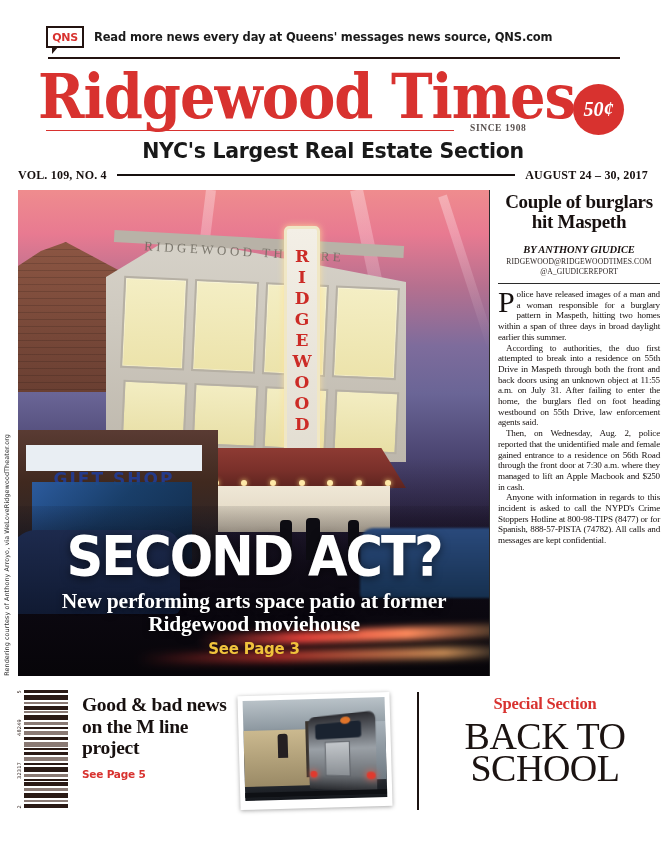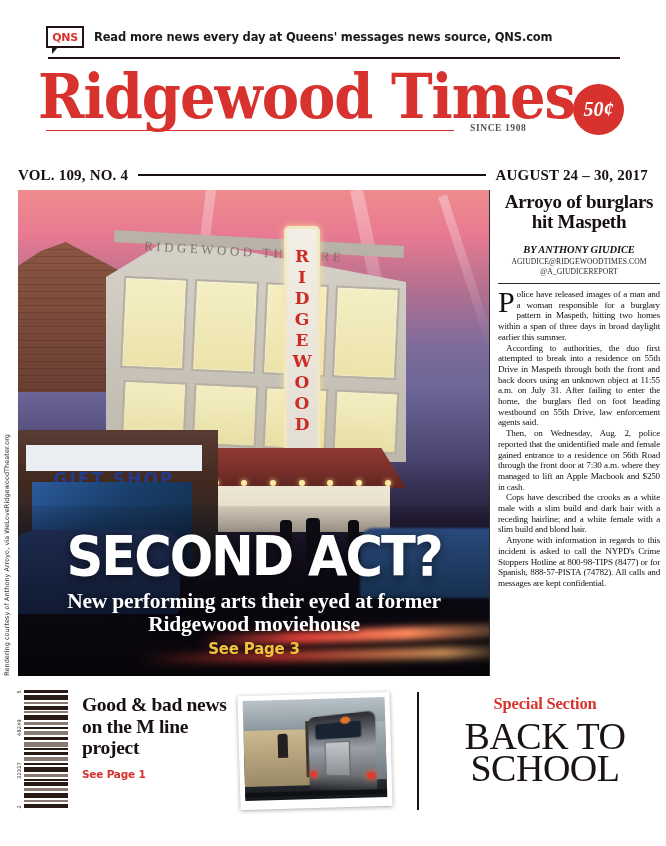--- a/index.html
+++ b/index.html
@@ -124,21 +124,21 @@
 
   
   .folio {
     position: absolute;
     left: 18px; top: 167px; width: 630px; height: 16px;
     display: flex; align-items: center;
   }
   .folio .vol, .folio .date {
     font-family: "Liberation Serif", serif;
     font-weight: bold;
-    font-size: 15px;
+    font-size: 12px;
     letter-spacing: 0.2px;
     color: #17100f;
     white-space: nowrap;
   }
   .folio .line {
     flex: 1;
     height: 1.4px;
     background: #17100f;
     margin: 0 10px;
   }
@@ -624,20 +624,21 @@
   </div>
   <div class="promo-rule"></div>
 
   <div class="nameplate-wrap">
     <div class="masthead-title">Ridgewood Times</div>
     <div class="masthead-rule"></div>
     <div class="since">SINCE 1908</div>
     <div class="price-badge">
       <span>50¢</span>
     </div>
+    <div class="tagline">NYC's Largest Real Estate Section</div>
   </div>
 
   <div class="folio">
     <div class="vol">VOL. 109, NO. 4</div>
     <div class="line"></div>
     <div class="date">AUGUST 24 – 30, 2017</div>
   </div>
 
   <div class="lead">
     <div class="lead-photo">
@@ -694,39 +695,38 @@
       <div class="car-left"></div>
       <div class="car-right"></div>
       <div class="ped p1"></div>
       <div class="ped p2"></div>
       <div class="ped p3"></div>
       <div class="carblur-red"></div>
       <div class="carblur-red2"></div>
     </div>
 
     <div class="lead-head">SECOND ACT?</div>
-    <div class="lead-deck">New performing arts their eyed at former Ridgewood moviehouse</div>
+    <div class="lead-deck">New performing arts space patio at former Ridgewood moviehouse</div>
     <div class="lead-seepage">See Page 3</div>
   </div>
 
   <div class="photo-credit">
     <span>Rendering courtesy of Anthony Arroyo, via WeLoveRidgewoodTheater.org</span>
   </div>
 
   <div class="right-col">
-    <div class="art-head">Arroyo of burglars hit Maspeth</div>
+    <div class="art-head">Couple of burglars hit Maspeth</div>
     <div class="byline">BY ANTHONY GIUDICE</div>
-    <div class="byline-email">AGIUDICE@RIDGEWOODTIMES.COM</div>
+    <div class="byline-email">RIDGEWOOD@RIDGEWOODTIMES.COM</div>
     <div class="byline-handle">@A_GIUDICEREPORT</div>
     <div class="byline-rule"></div>
     <div class="body-copy">
       <p class="first"><span class="dropcap">P</span><span>olice have released images of a man and a woman responsible for a burglary pattern in Maspeth, hitting two homes within a span of three days in broad daylight earlier this summer.</span></p>
       <p>According to authorities, the duo first attempted to break into a residence on 55th Drive in Maspeth through both the front and back doors using an unknown object at 11:55 a.m. on July 31. After failing to enter the home, the burglars fled on foot heading westbound on 55th Drive, law enforcement agents said.</p>
       <p>Then, on Wednesday, Aug. 2, police reported that the unidentified male and female gained entrance to a residence on 56th Road through the front door at 7:30 a.m. where they managed to lift an Apple Macbook and $250 in cash.</p>
-      <p>Cops have described the crooks as a white male with a slim build and dark hair with a receding hairline; and a white female with a slim build and blond hair.</p>
       <p>Anyone with information in regards to this incident is asked to call the NYPD's Crime Stoppers Hotline at 800-98-TIPS (8477) or for Spanish, 888-57-PISTA (74782). All calls and messages are kept confidential.</p>
     </div>
   </div>
 
   <div class="bottom">
 
     <div class="barcode-side">
       <span>5</span>
       <span>48249</span>
       <span>32317</span>
@@ -754,21 +754,21 @@
       <i style="height:2px"></i>
       <i style="height:4px"></i>
       <i style="height:3px;background:#8a7a74"></i>
       <i style="height:5px"></i>
       <i style="height:2px;background:#8a7a74"></i>
       <i style="height:4px"></i>
     </div>
 
     <div class="teaser-left">
       <h2>Good &amp; bad news on the M line project</h2>
-      <div class="see">See Page 1</div>
+      <div class="see">See Page 5</div>
     </div>
 
     <div class="teaser-photo">
       <div class="inner">
         <div class="platform"></div>
         <div class="plat-person"></div>
         <div class="plat-col"></div>
         <div class="tunnel-wall"></div>
         <div class="train-body">
           <div class="train-window"></div>

